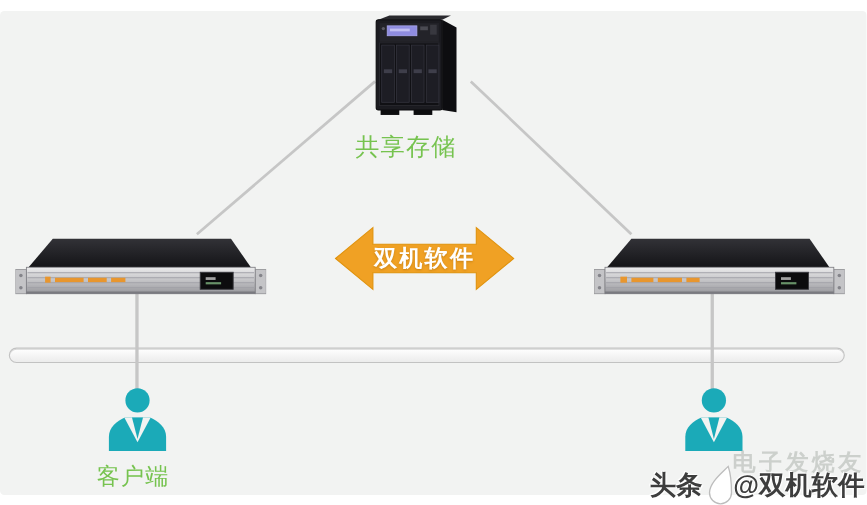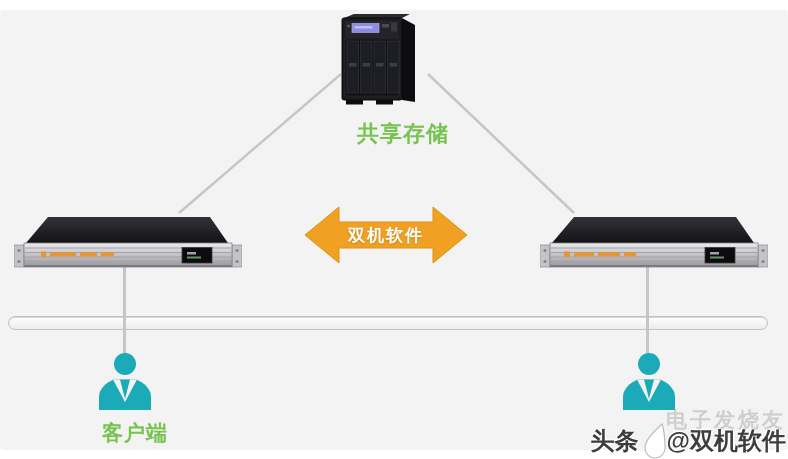--- a/index.html
+++ b/index.html
@@ -44,28 +44,28 @@
   .client{width:56px;height:60px;}
   .client.left{left:97px;top:352px;}
   .client.right{left:621px;top:352px;}
 
   
   .arrow-wrap{left:304px;top:204px;width:164px;height:62px;}
   .arrow-shape{fill:var(--arrow-orange);stroke:var(--arrow-orange-dark);stroke-width:1;}
   .arrow-label{
     position:absolute;left:0;top:0;width:100%;height:100%;
     display:flex;align-items:center;justify-content:center;
-    color:#ffffff;font-size:17px;font-weight:bold;letter-spacing:2px;
+    color:#ffffff;font-size:21px;font-weight:bold;letter-spacing:2px;
     text-shadow:0 1px 2px rgba(150,90,0,.45);
   }
 
   
   .g-label{
-    position:absolute;color:var(--label-green);font-size:22px;font-weight:bold;
-    text-align:right;letter-spacing:1px;
+    position:absolute;color:var(--label-green);font-size:22px;font-weight:normal;
+    text-align:left;letter-spacing:1px;
   }
   .g-label.storage{left:323px;top:119px;width:126px;}
   .g-label.client{left:88px;top:419px;width:80px;font-size:21px;}
 
   
   .wm{position:absolute;right:2px;top:404px;width:200px;height:52px;}
   .wm-faint{
     position:absolute;right:0;top:2px;color:#9aa09a;opacity:.42;
     font-size:21px;font-weight:bold;letter-spacing:3px;white-space:nowrap;
     filter:blur(.4px);

